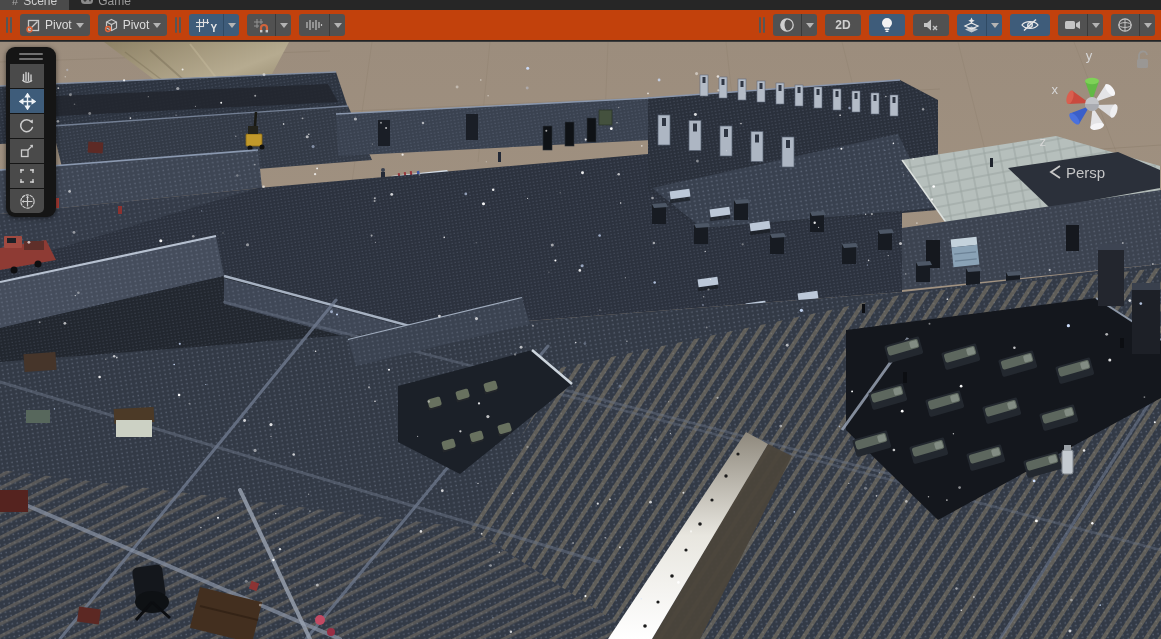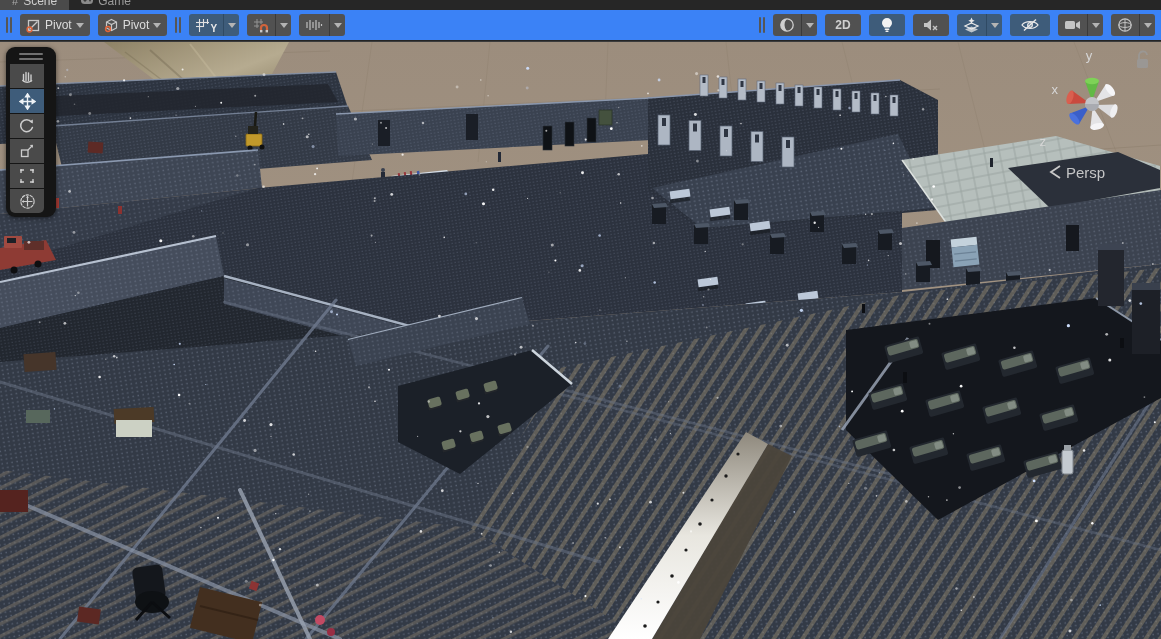--- a/index.html
+++ b/index.html
@@ -9,21 +9,21 @@
   
   .tabbar{position:absolute;top:0;left:0;width:100%;height:10px;background:#262626;
           display:flex;overflow:hidden;}
   .tab{height:20px;display:flex;align-items:center;gap:5px;padding:0 12px;
        font-size:12px;color:#cfcfcf;margin-top:-9px;}
   .tab.active{background:#4a4a4a;border-radius:4px 4px 0 0;}
   .tab.inactive{color:#9a9a9a;}
   .tab .ticon{font-size:11px;color:#aaa;}
 
   
-  .toolbar{position:absolute;top:10px;left:0;width:100%;height:31px;background:#3b82f6;
+  .toolbar{position:absolute;top:10px;left:0;width:100%;height:31px;background:#c2410c;
            border-bottom:1px solid #242424;display:flex;align-items:center;
            padding:0 6px;box-sizing:border-box;gap:8px;}
   .grip{display:flex;gap:2px;height:16px;align-items:stretch;flex:0 0 auto;}
   .grip i{width:2px;background:#565656;border-radius:1px;}
   .btn{height:22px;background:#515151;border-radius:3px;display:flex;align-items:center;
        color:#dcdcdc;font-size:12px;flex:0 0 auto;cursor:default;}
   .btn .main{display:flex;align-items:center;gap:4px;padding:0 6px;height:100%;}
   .btn .caret-sec{width:15px;height:100%;display:flex;align-items:center;justify-content:center;
                   border-left:1px solid #3a3a3a;}
   .caret{width:0;height:0;border-left:4px solid transparent;border-right:4px solid transparent;

